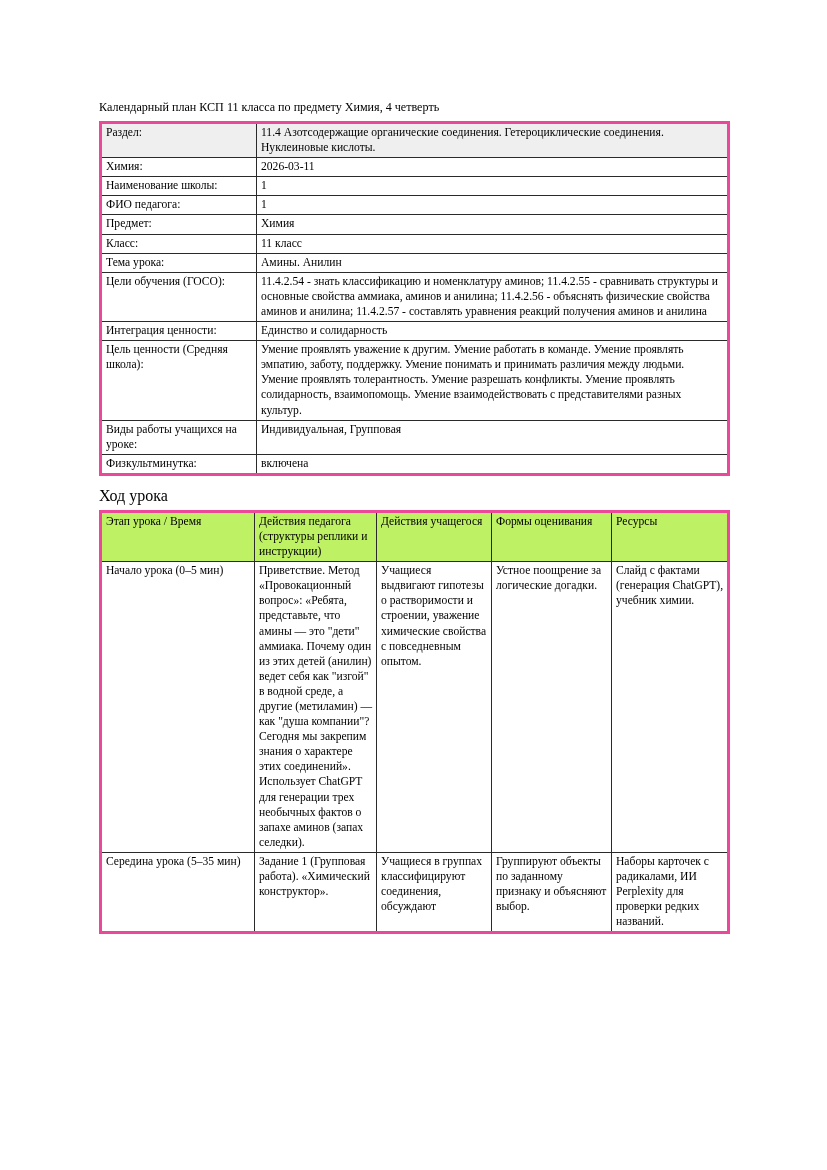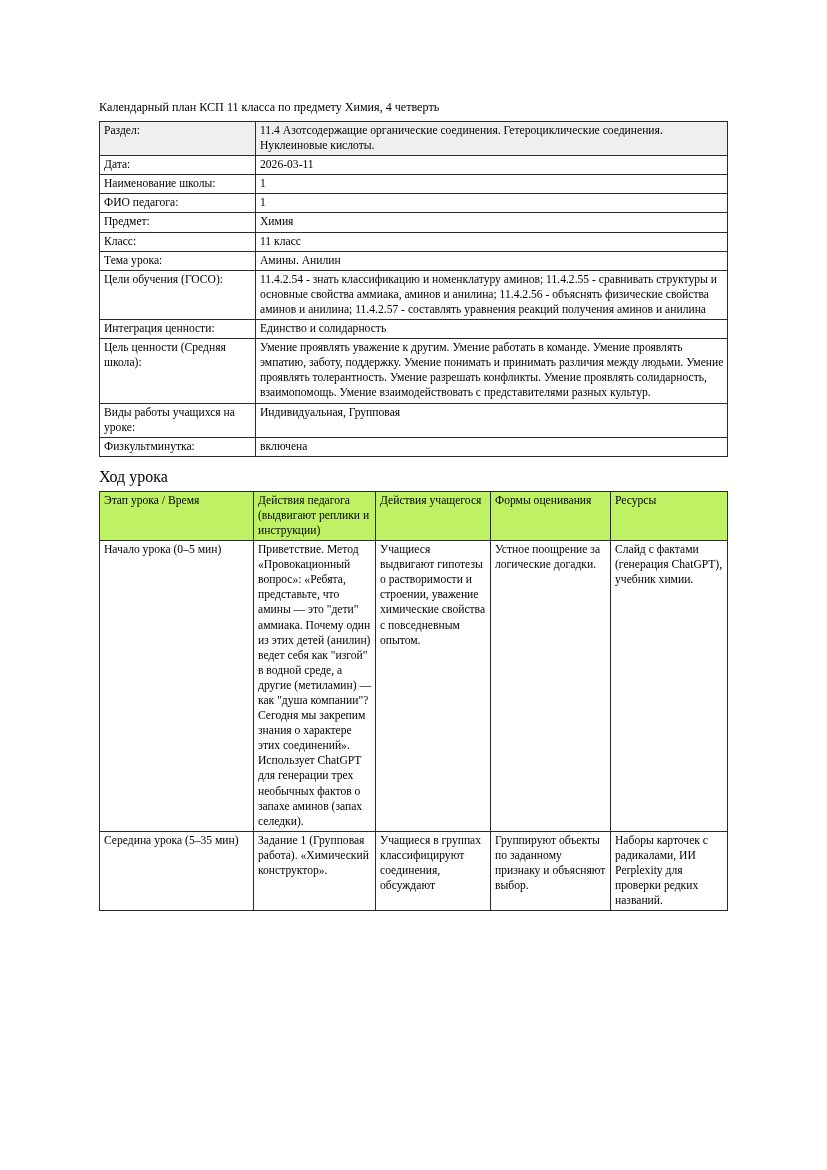--- a/index.html
+++ b/index.html
@@ -33,21 +33,21 @@
   .doc-title {
     font-size: 12.1px;
     line-height: 16px;
     margin: 0 0 6px 0;
     white-space: nowrap;
   }
   table.plan {
     border-collapse: collapse;
     table-layout: fixed;
     width: 628px;
-    border: 1px solid #ec4899;
+    border: 3px solid #ec4899;
   }
   table.plan td, table.plan th {
     border: 1px solid #2a2a2a;
     padding: 1px 3px 2px 4px;
     vertical-align: top;
     font-size: 11.6px;
     line-height: 15.1px;
     font-weight: normal;
     text-align: left;
     word-wrap: break-word;
@@ -87,21 +87,21 @@
       <colgroup>
           <col class="c1">
           <col class="c2">
         </colgroup>
       <tbody>
         <tr>
           <td class="shaded">Раздел:</td>
           <td class="shaded">11.4 Азотсодержащие органические соединения. Гетероциклические соединения. Нуклеиновые кислоты.</td>
         </tr>
         <tr>
-          <td>Дата:</td>
+          <td>Химия:</td>
           <td>2026-03-11</td>
         </tr>
         <tr>
           <td>Наименование школы:</td>
           <td>1</td>
         </tr>
         <tr>
           <td>ФИО педагога:</td>
           <td>1</td>
         </tr>
@@ -146,21 +146,21 @@
       <colgroup>
           <col class="f1">
           <col class="f2">
           <col class="f3">
           <col class="f4">
           <col class="f5">
         </colgroup>
       <tbody>
         <tr class="header-row">
           <td>Этап урока / Время</td>
-          <td>Действия педагога (выдвигают реплики и инструкции)</td>
+          <td>Действия педагога (структуры реплики и инструкции)</td>
           <td>Действия учащегося</td>
           <td>Формы оценивания</td>
           <td>Ресурсы</td>
         </tr>
         <tr>
           <td>Начало урока (0–5 мин)</td>
           <td>Приветствие. Метод «Провокационный вопрос»: «Ребята, представьте, что амины — это "дети" аммиака. Почему один из этих детей (анилин) ведет себя как "изгой" в водной среде, а другие (метиламин) — как "душа компании"? Сегодня мы закрепим знания о характере этих соединений». Использует ChatGPT для генерации трех необычных фактов о запахе аминов (запах селедки).</td>
           <td>Учащиеся выдвигают гипотезы о растворимости и строении, уважение химические свойства с повседневным опытом.</td>
           <td>Устное поощрение за логические догадки.</td>
           <td>Слайд с фактами (генерация ChatGPT), учебник химии.</td>

